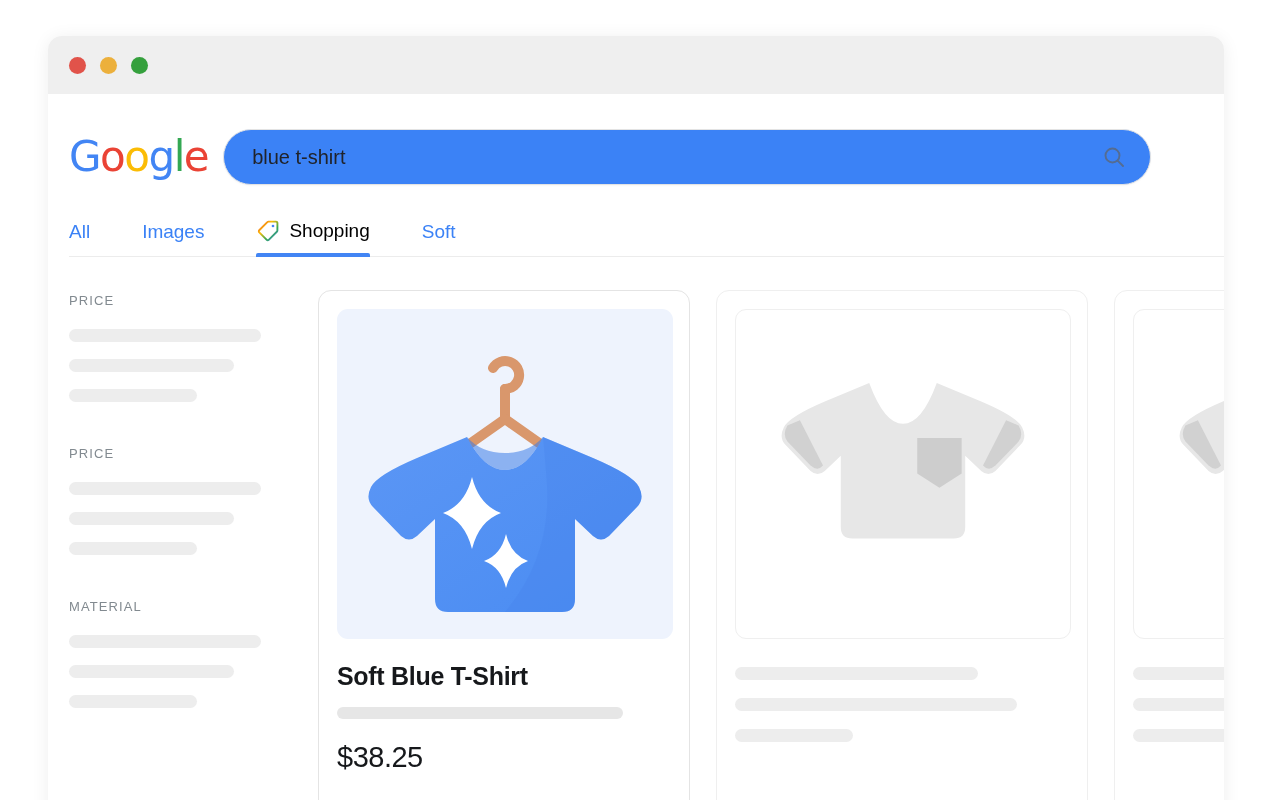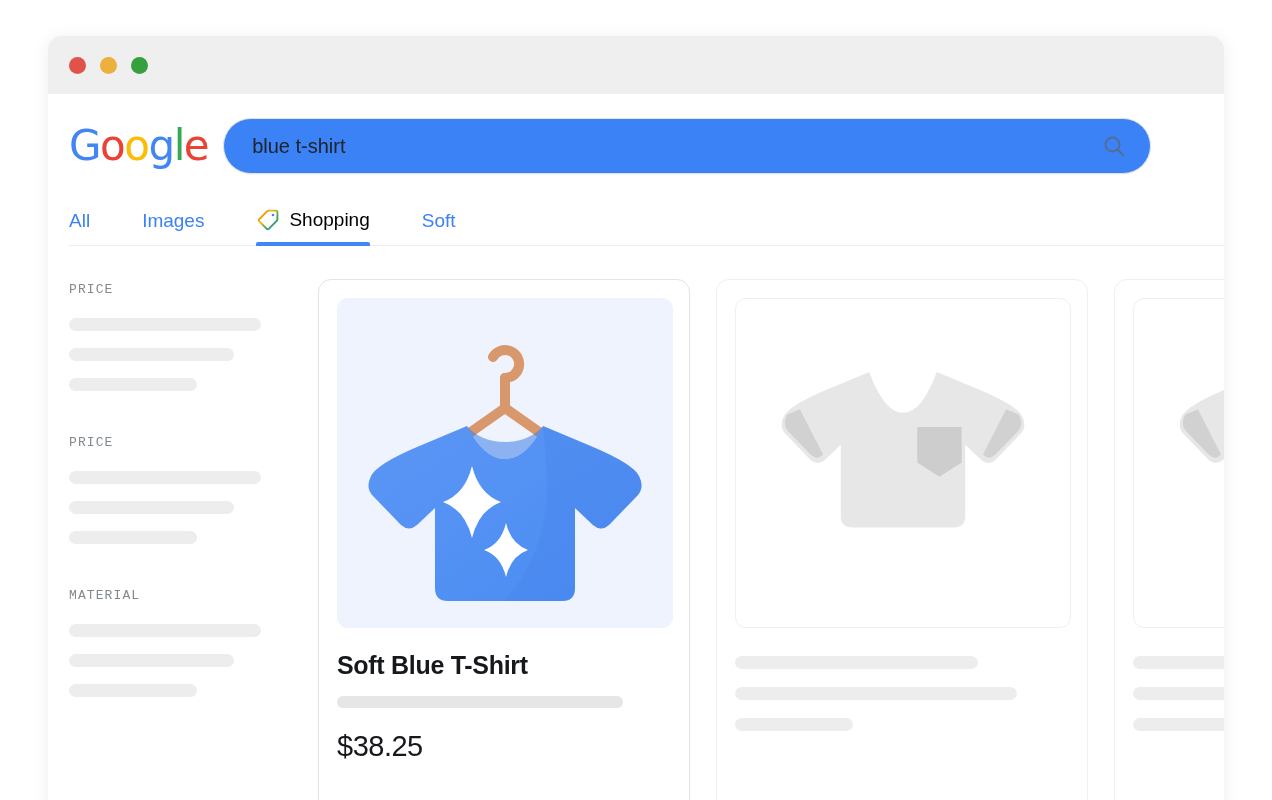--- a/index.html
+++ b/index.html
@@ -41,22 +41,23 @@
   #content {
     height: 732px;
     background: #ffffff;
     position: relative;
   }
 
   
   #search-row {
     display: flex;
     align-items: center;
-    padding: 24px 0 0 21px;
+    padding: 12px 0 0 21px;
     gap: 0;
+    margin-top: 23px;
   }
 
   #google-logo {
     font-size: 42px;
     line-height: 46px;
     letter-spacing: -1.5px;
     font-family: "DejaVu Sans", sans-serif;
     font-weight: 400;
     white-space: nowrap;
     user-select: none;
@@ -149,21 +150,21 @@
   }
 
   
   #sidebar { width: 249px; flex: none; padding-top: 3px; }
   .filter-group { margin-bottom: 44px; }
   .filter-title {
     font-size: 13px;
     letter-spacing: 1.1px;
     color: #828a90;
     margin-bottom: 21px;
-    font-family: Liberation Mono, monospace;
+    font-family: Liberation Sans, sans-serif;
   }
   .skel {
     height: 13px;
     border-radius: 7px;
     background: #ededed;
     margin-bottom: 17px;
   }
 
   
   #results {

